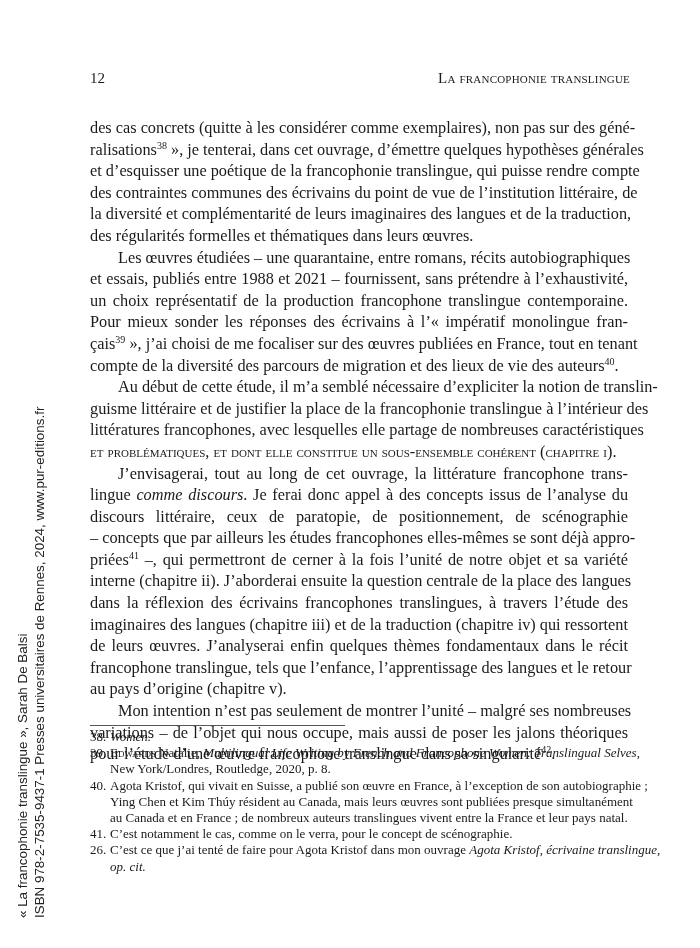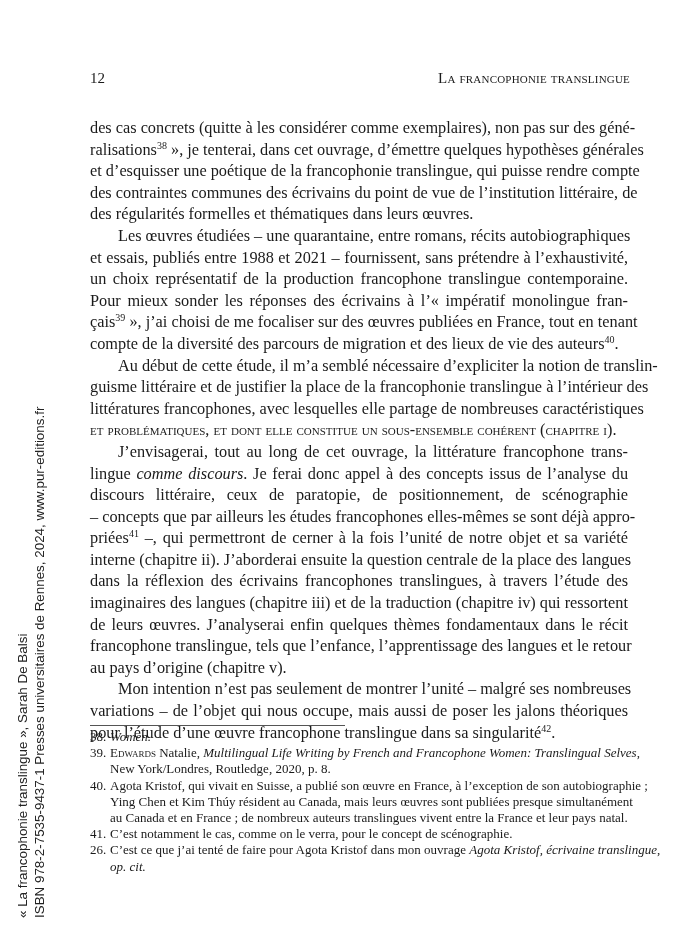--- a/index.html
+++ b/index.html
@@ -52,20 +52,21 @@
   <span class="page-number">12</span>
   <span class="running-title">La francophonie translingue</span>
 </div>
 
 <div class="body-text">
   <p>
     <span class="line">des cas concrets (quitte à les considérer comme exemplaires), non pas sur des géné-</span>
     <span class="line"><span>ralisations</span><sup>38</sup><span> », je tenterai, dans cet ouvrage, d’émettre quelques hypothèses générales</span></span>
     <span class="line">et d’esquisser une poétique de la francophonie translingue, qui puisse rendre compte</span>
     <span class="line">des contraintes communes des écrivains du point de vue de l’institution littéraire, de</span>
+    <span class="line">la diversité et complémentarité de leurs imaginaires des langues et de la traduction,</span>
     <span class="line last">des régularités formelles et thématiques dans leurs œuvres.</span>
   </p>
   <p>
     <span class="line indent">Les œuvres étudiées – une quarantaine, entre romans, récits autobiographiques</span>
     <span class="line">et essais, publiés entre 1988 et 2021 – fournissent, sans prétendre à l’exhaustivité,</span>
     <span class="line">un choix représentatif de la production francophone translingue contemporaine.</span>
     <span class="line">Pour mieux sonder les réponses des écrivains à l’« impératif monolingue fran-</span>
     <span class="line"><span>çais</span><sup>39</sup><span> », j’ai choisi de me focaliser sur des œuvres publiées en France, tout en tenant</span></span>
     <span class="line last"><span>compte de la diversité des parcours de migration et des lieux de vie des auteurs</span><sup>40</sup><span>.</span></span>
   </p>

